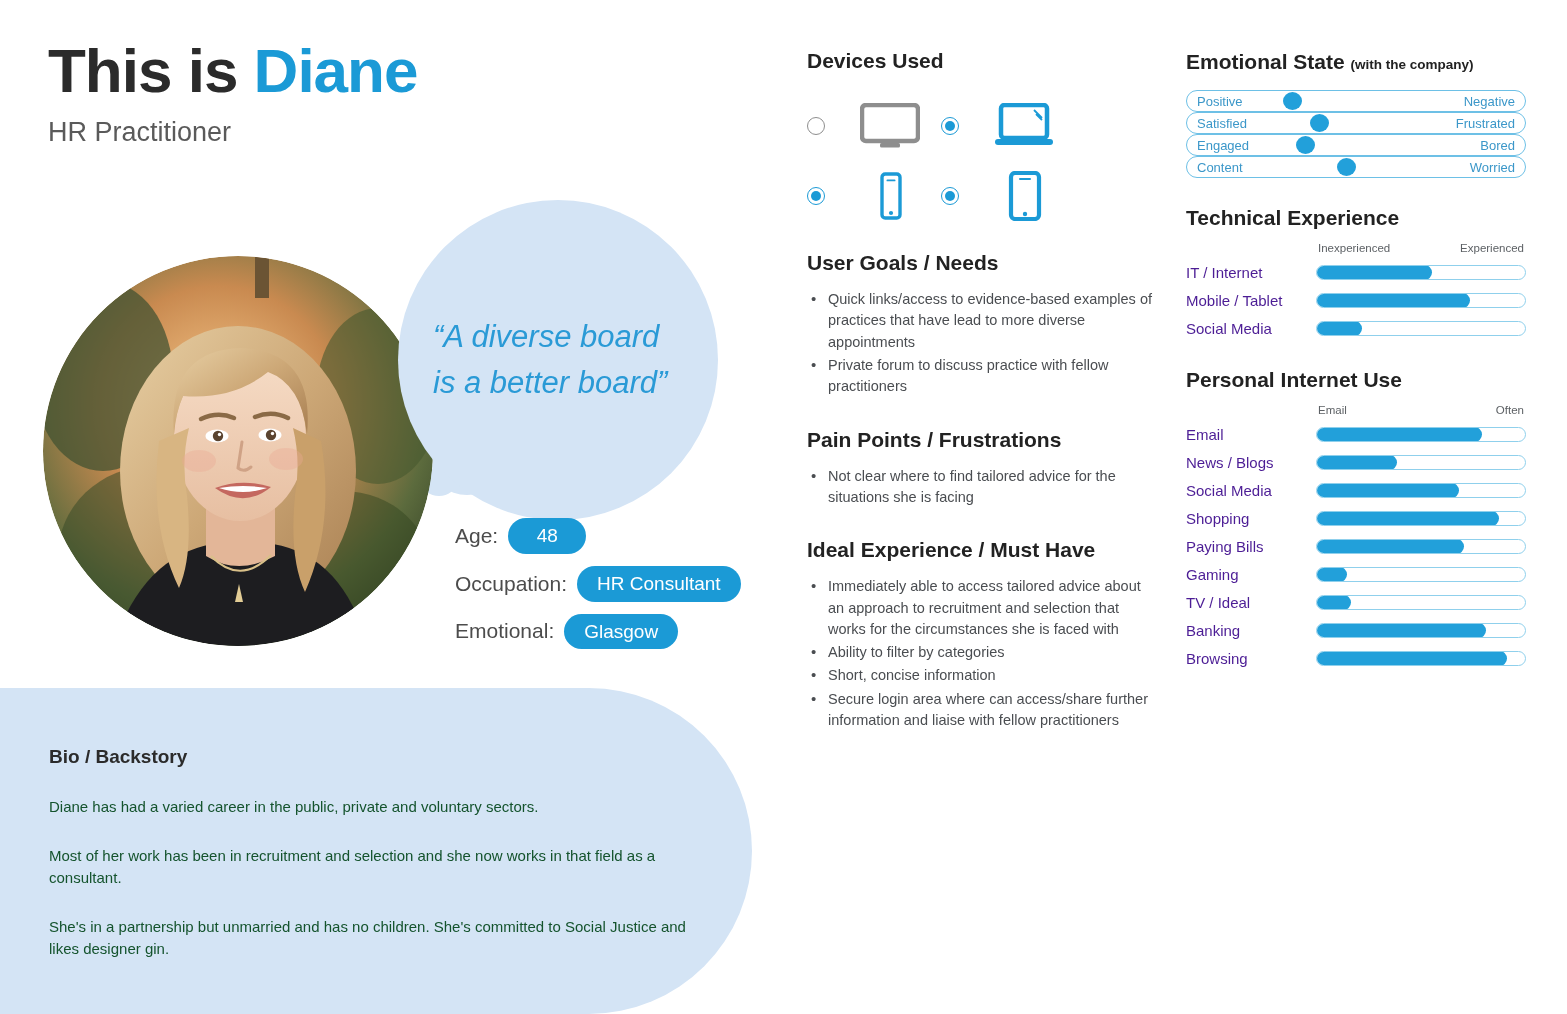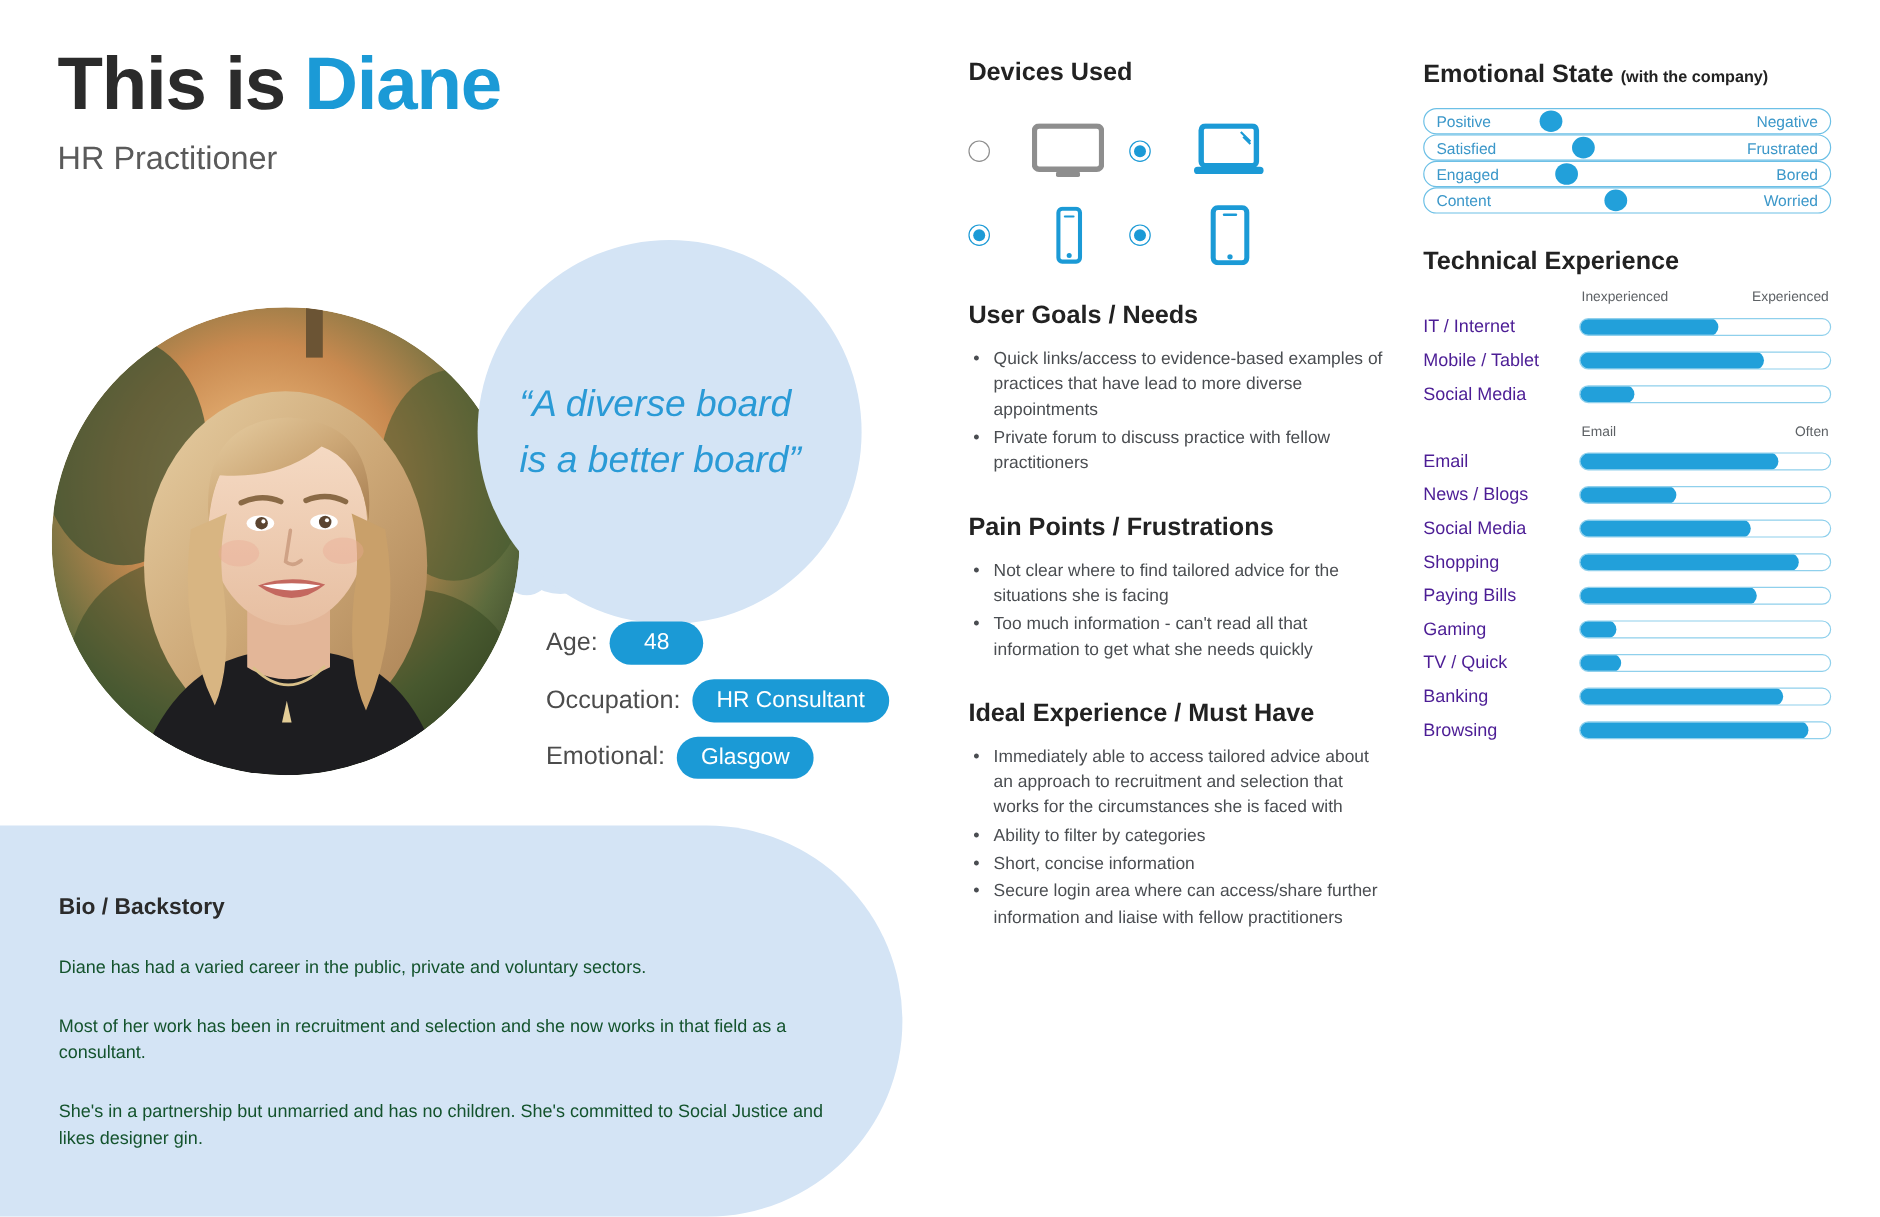--- a/index.html
+++ b/index.html
@@ -285,21 +285,20 @@
 
   <div class="sec-head mid-head">User Goals / Needs</div>
   <ul class="blist">
     <li>Quick links/access to evidence-based examples of practices that have lead to more diverse appointments</li>
     <li>Private forum to discuss practice with fellow practitioners</li>
   </ul>
 
   <div class="sec-head mid-head">Pain Points / Frustrations</div>
   <ul class="blist">
     <li>Not clear where to find tailored advice for the situations she is facing</li>
-    <li>Too much information - can't read all that information to get what she needs quickly</li>
   </ul>
 
   <div class="sec-head mid-head">Ideal Experience / Must Have</div>
   <ul class="blist">
     <li>Immediately able to access tailored advice about an approach to recruitment and selection that works for the circumstances she is faced with</li>
     <li>Ability to filter by categories</li>
     <li>Short, concise information</li>
     <li>Secure login area where can access/share further information and liaise with fellow practitioners</li>
   </ul>
 </div>
@@ -350,20 +349,21 @@
         </span>
     </div>
     <div class="bar-row">
       <span class="bar-label">Social Media</span>
       <span class="bar-track">
           <span class="bar-fill" style="width: calc(21% + 2px);"></span>
         </span>
     </div>
   </div>
 
+  <div class="r-head pers-head">Personal Internet Use</div>
   <div class="bars-head-row">
     <span class="bars-cap-left">Email</span>
     <span class="bars-cap-right">Often</span>
   </div>
   <div>
     <div class="bar-row">
       <span class="bar-label">Email</span>
       <span class="bar-track">
           <span class="bar-fill" style="width: calc(79% + 2px);"></span>
         </span>
@@ -392,21 +392,21 @@
           <span class="bar-fill" style="width: calc(70% + 2px);"></span>
         </span>
     </div>
     <div class="bar-row">
       <span class="bar-label">Gaming</span>
       <span class="bar-track">
           <span class="bar-fill" style="width: calc(14% + 2px);"></span>
         </span>
     </div>
     <div class="bar-row">
-      <span class="bar-label">TV / Quick</span>
+      <span class="bar-label">TV / Ideal</span>
       <span class="bar-track">
           <span class="bar-fill" style="width: calc(16% + 2px);"></span>
         </span>
     </div>
     <div class="bar-row">
       <span class="bar-label">Banking</span>
       <span class="bar-track">
           <span class="bar-fill" style="width: calc(81% + 2px);"></span>
         </span>
     </div>

